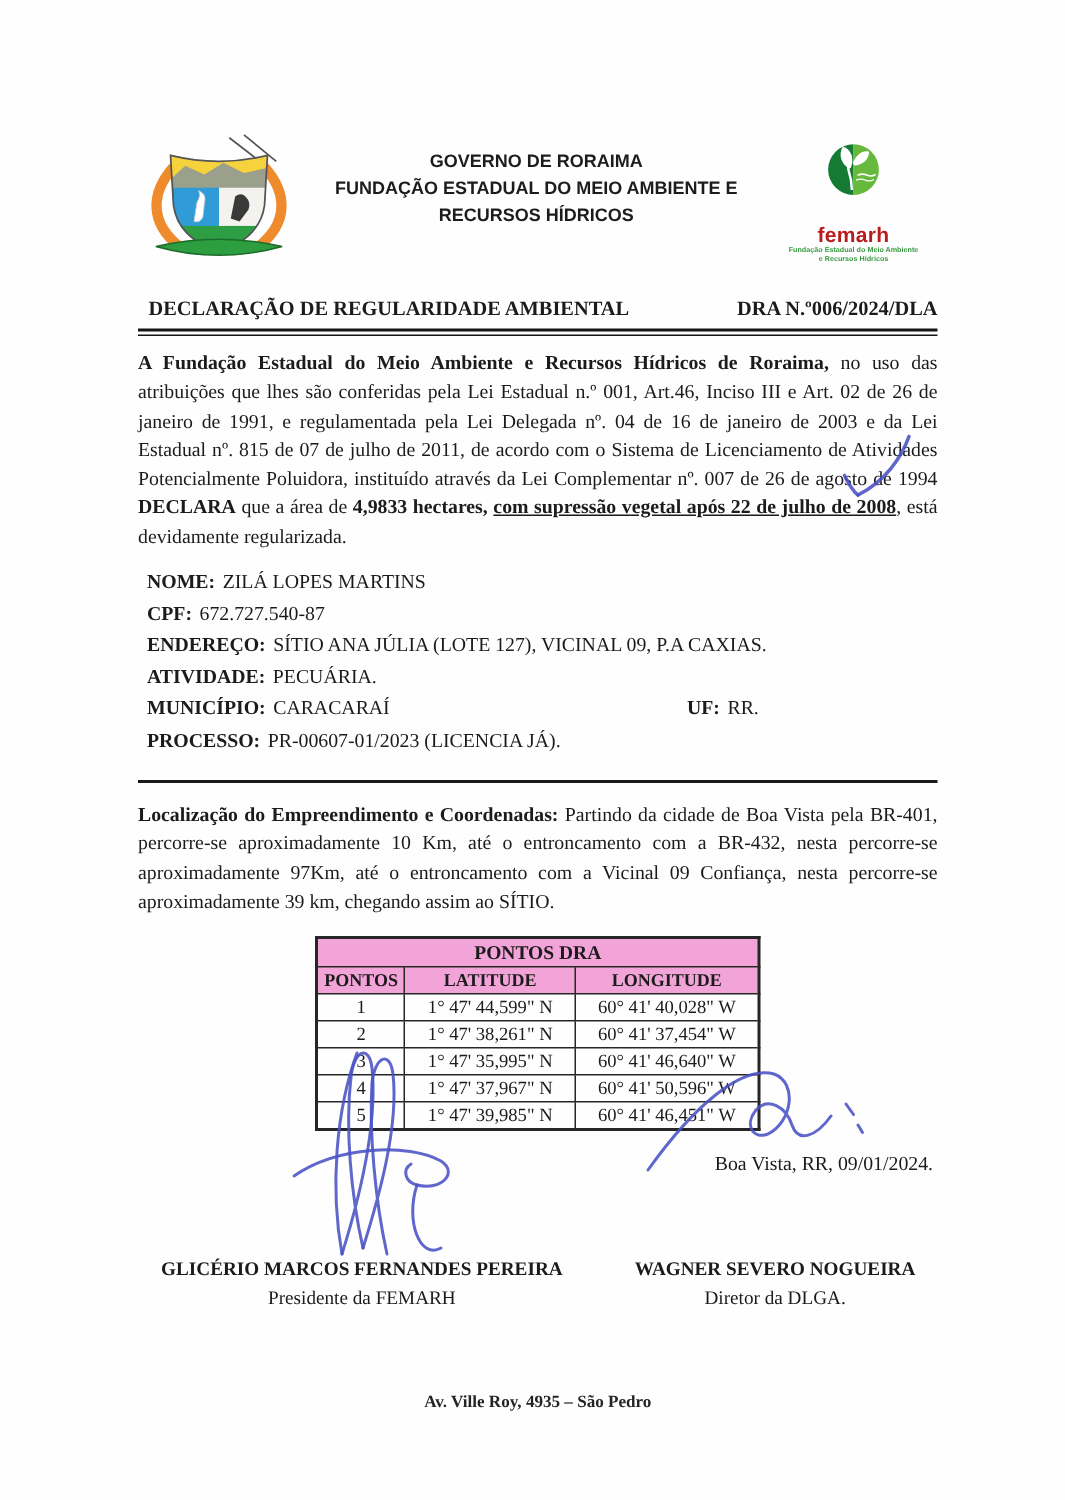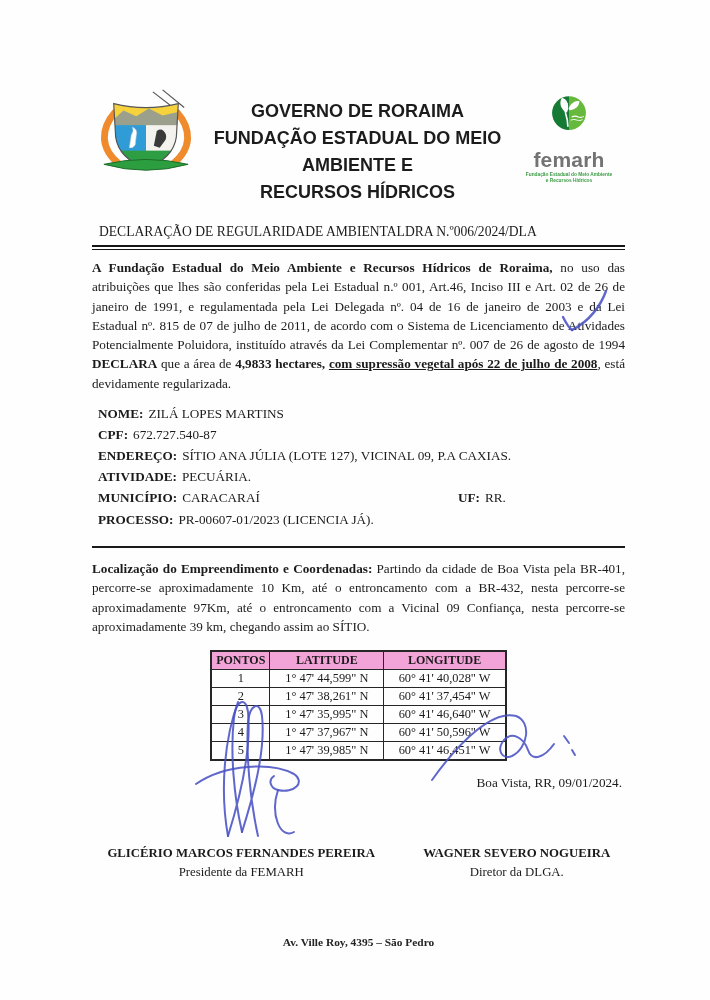--- a/index.html
+++ b/index.html
@@ -14,37 +14,37 @@
     padding:86px 85px 0 92px;
   }
 
   
   .header { display:flex; align-items:flex-start; margin-bottom:16px; }
   .coat { width:110px; flex:0 0 auto; }
   .coat svg { width:108px; height:94px; display:block; }
   .org {
     flex:1; text-align:center; padding-top:12px;
     font-family:"Liberation Sans", sans-serif;
-    font-weight:bold; font-size:18px; line-height:1.5; color:#1c1c1c;
+    font-weight:bold; font-size:12px; line-height:1.5; color:#1c1c1c;
   }
   .femarh { width:112px; flex:0 0 auto; text-align:center; padding-top:2px; }
   .femarh svg.mark { width:60px; height:60px; display:block; margin:0 auto; }
   .femarh-word {
     font-family:"Liberation Sans", sans-serif; font-weight:bold;
-    font-size:21px; line-height:1; color:#737373; letter-spacing:0.2px; margin-top:1px;
+    font-size:14px; line-height:1; color:#b91c1c; letter-spacing:0.2px; margin-top:1px;
   }
   .femarh-tag {
     font-family:"Liberation Sans", sans-serif; font-weight:bold;
     font-size:4.8px; line-height:1.3; color:#3a9b43; margin-top:2px;
   }
 
   
   .title-row {
-    display:flex; 
-    font-weight:normal; font-size:13.6px; line-height:1.4;
+    display:flex; justify-content:space-between;
+    font-weight:bold; font-size:13.6px; line-height:1.4;
     padding-left:7px; margin-bottom:4px;
   }
   .double-rule { height:5px; border-top:2.5px solid #151515; border-bottom:1.5px solid #151515; }
 
   
   .intro { margin-top:8px; font-size:13.2px; line-height:1.46; text-align:justify; }
   .b  { font-weight:bold; }
   .bu { font-weight:bold; text-decoration:underline; }
 
   
@@ -169,20 +169,23 @@
       <span class="flabel">PROCESSO:</span><span class="fvalue">PR-00607-01/2023 (LICENCIA JÁ).</span>
     </div>
   </div>
 
   <div class="single-rule"></div>
 
   <p class="loc"><span class="b">Localização do Empreendimento e Coordenadas:</span><span> Partindo da cidade de Boa Vista pela BR-401, percorre-se aproximadamente 10 Km, até o entroncamento com a BR-432, nesta percorre-se aproximadamente 97Km, até o entroncamento com a Vicinal 09 Confiança, nesta percorre-se aproximadamente 39 km, chegando assim ao SÍTIO.</span></p>
 
   <table class="pontos">
     <tbody>
+        <tr>
+      <td class="cap" colspan="3">PONTOS DRA</td>
+    </tr>
     <tr>
       <th class="col-pontos">PONTOS</th>
       <th class="col-lat">LATITUDE</th>
       <th class="col-lon">LONGITUDE</th>
     </tr>
     <tr>
       <td>1</td>
       <td>1° 47' 44,599" N</td>
       <td>60° 41' 40,028" W</td>
     </tr>
@@ -216,21 +219,21 @@
       <div class="sig-name">GLICÉRIO MARCOS FERNANDES PEREIRA</div>
       <div class="sig-role">Presidente da FEMARH</div>
     </div>
     <div class="sig-right">
       <div class="sig-name">WAGNER SEVERO NOGUEIRA</div>
       <div class="sig-role">Diretor da DLGA.</div>
     </div>
   </div>
 
   <div class="footer">
-    <div>Av. Ville Roy, 4395 – São Pedro</div>
+    <div>Av. Ville Roy, 4935 – São Pedro</div>
   </div>
 
   <svg class="ink pen-check" width="50" height="46" viewBox="0 0 50 46" aria-hidden="true">
     <path d="M46,3 C41,17 30,33 12,42" stroke-width="2.4"></path>
     <path d="M3,29 C6,35 9,40 12,42" stroke-width="2.4"></path>
   </svg>
 
   <svg class="ink sig-ink-left" width="135" height="158" viewBox="0 0 135 158" aria-hidden="true">
     <path d="M58,10 C44,48 40,100 48,144" stroke-width="2"></path>
     <path d="M48,144 C58,112 72,60 68,20 C66,4 56,8 54,26 C50,60 54,105 62,140" stroke-width="2"></path>

